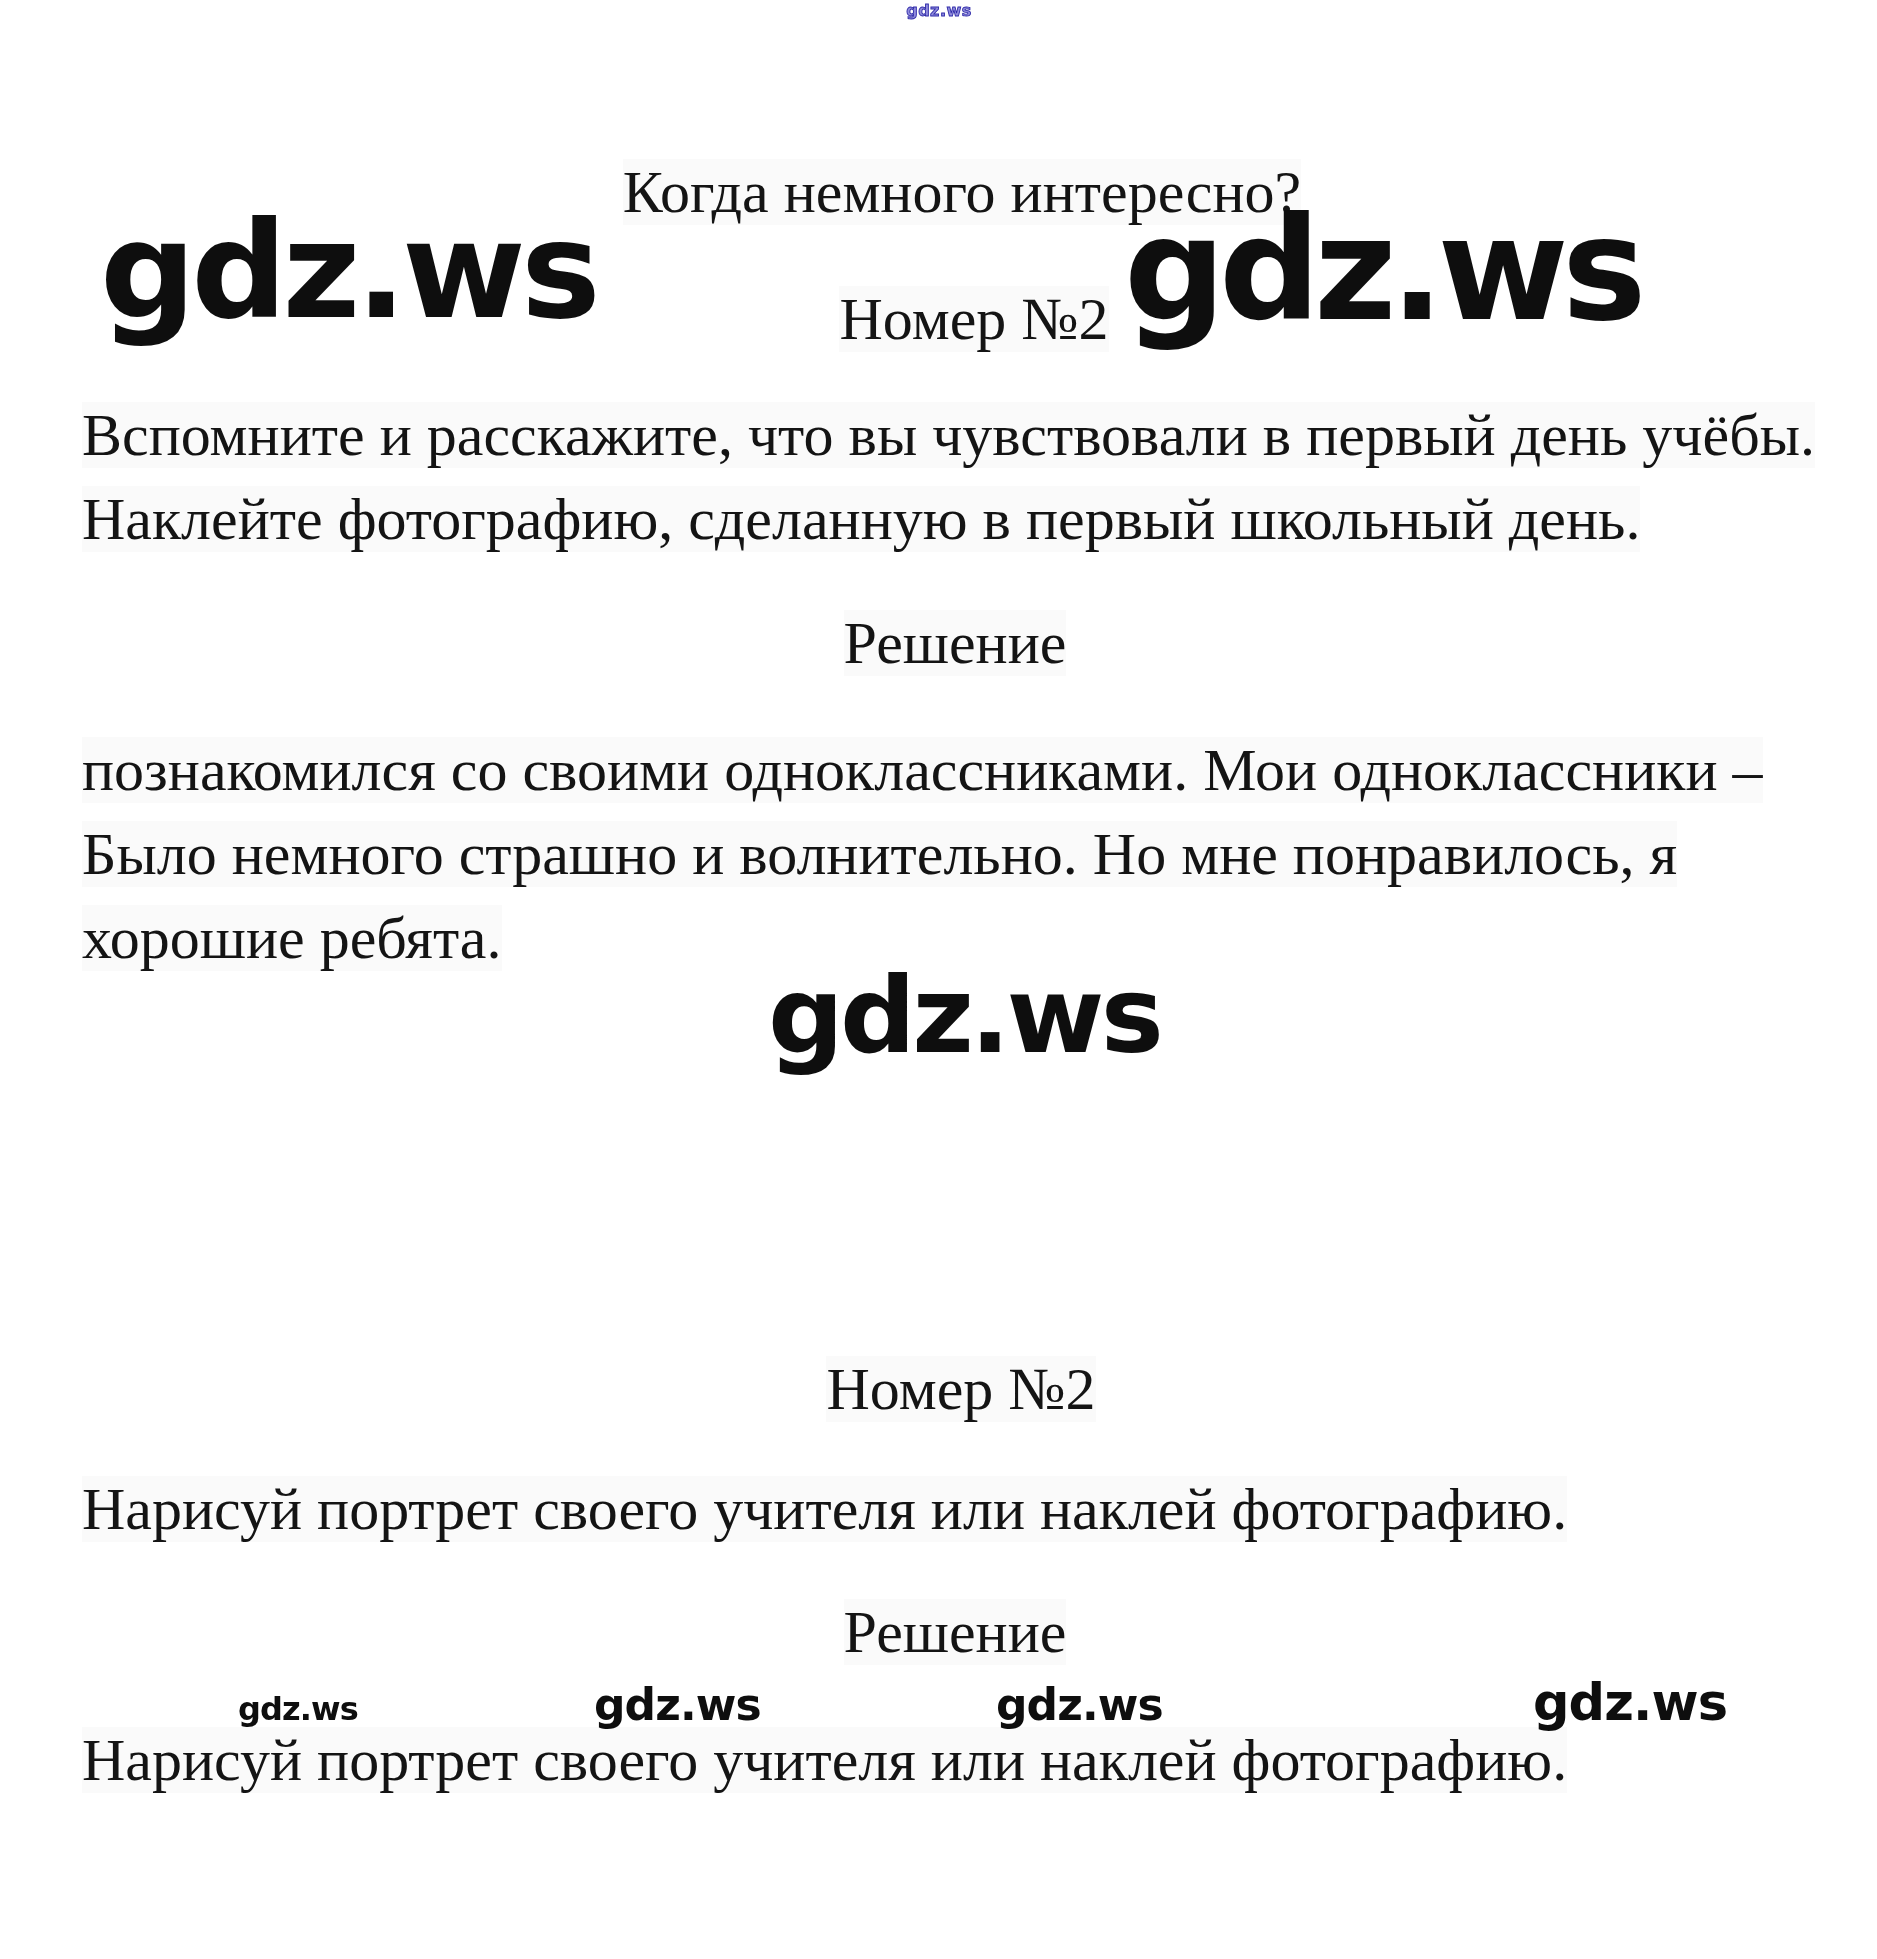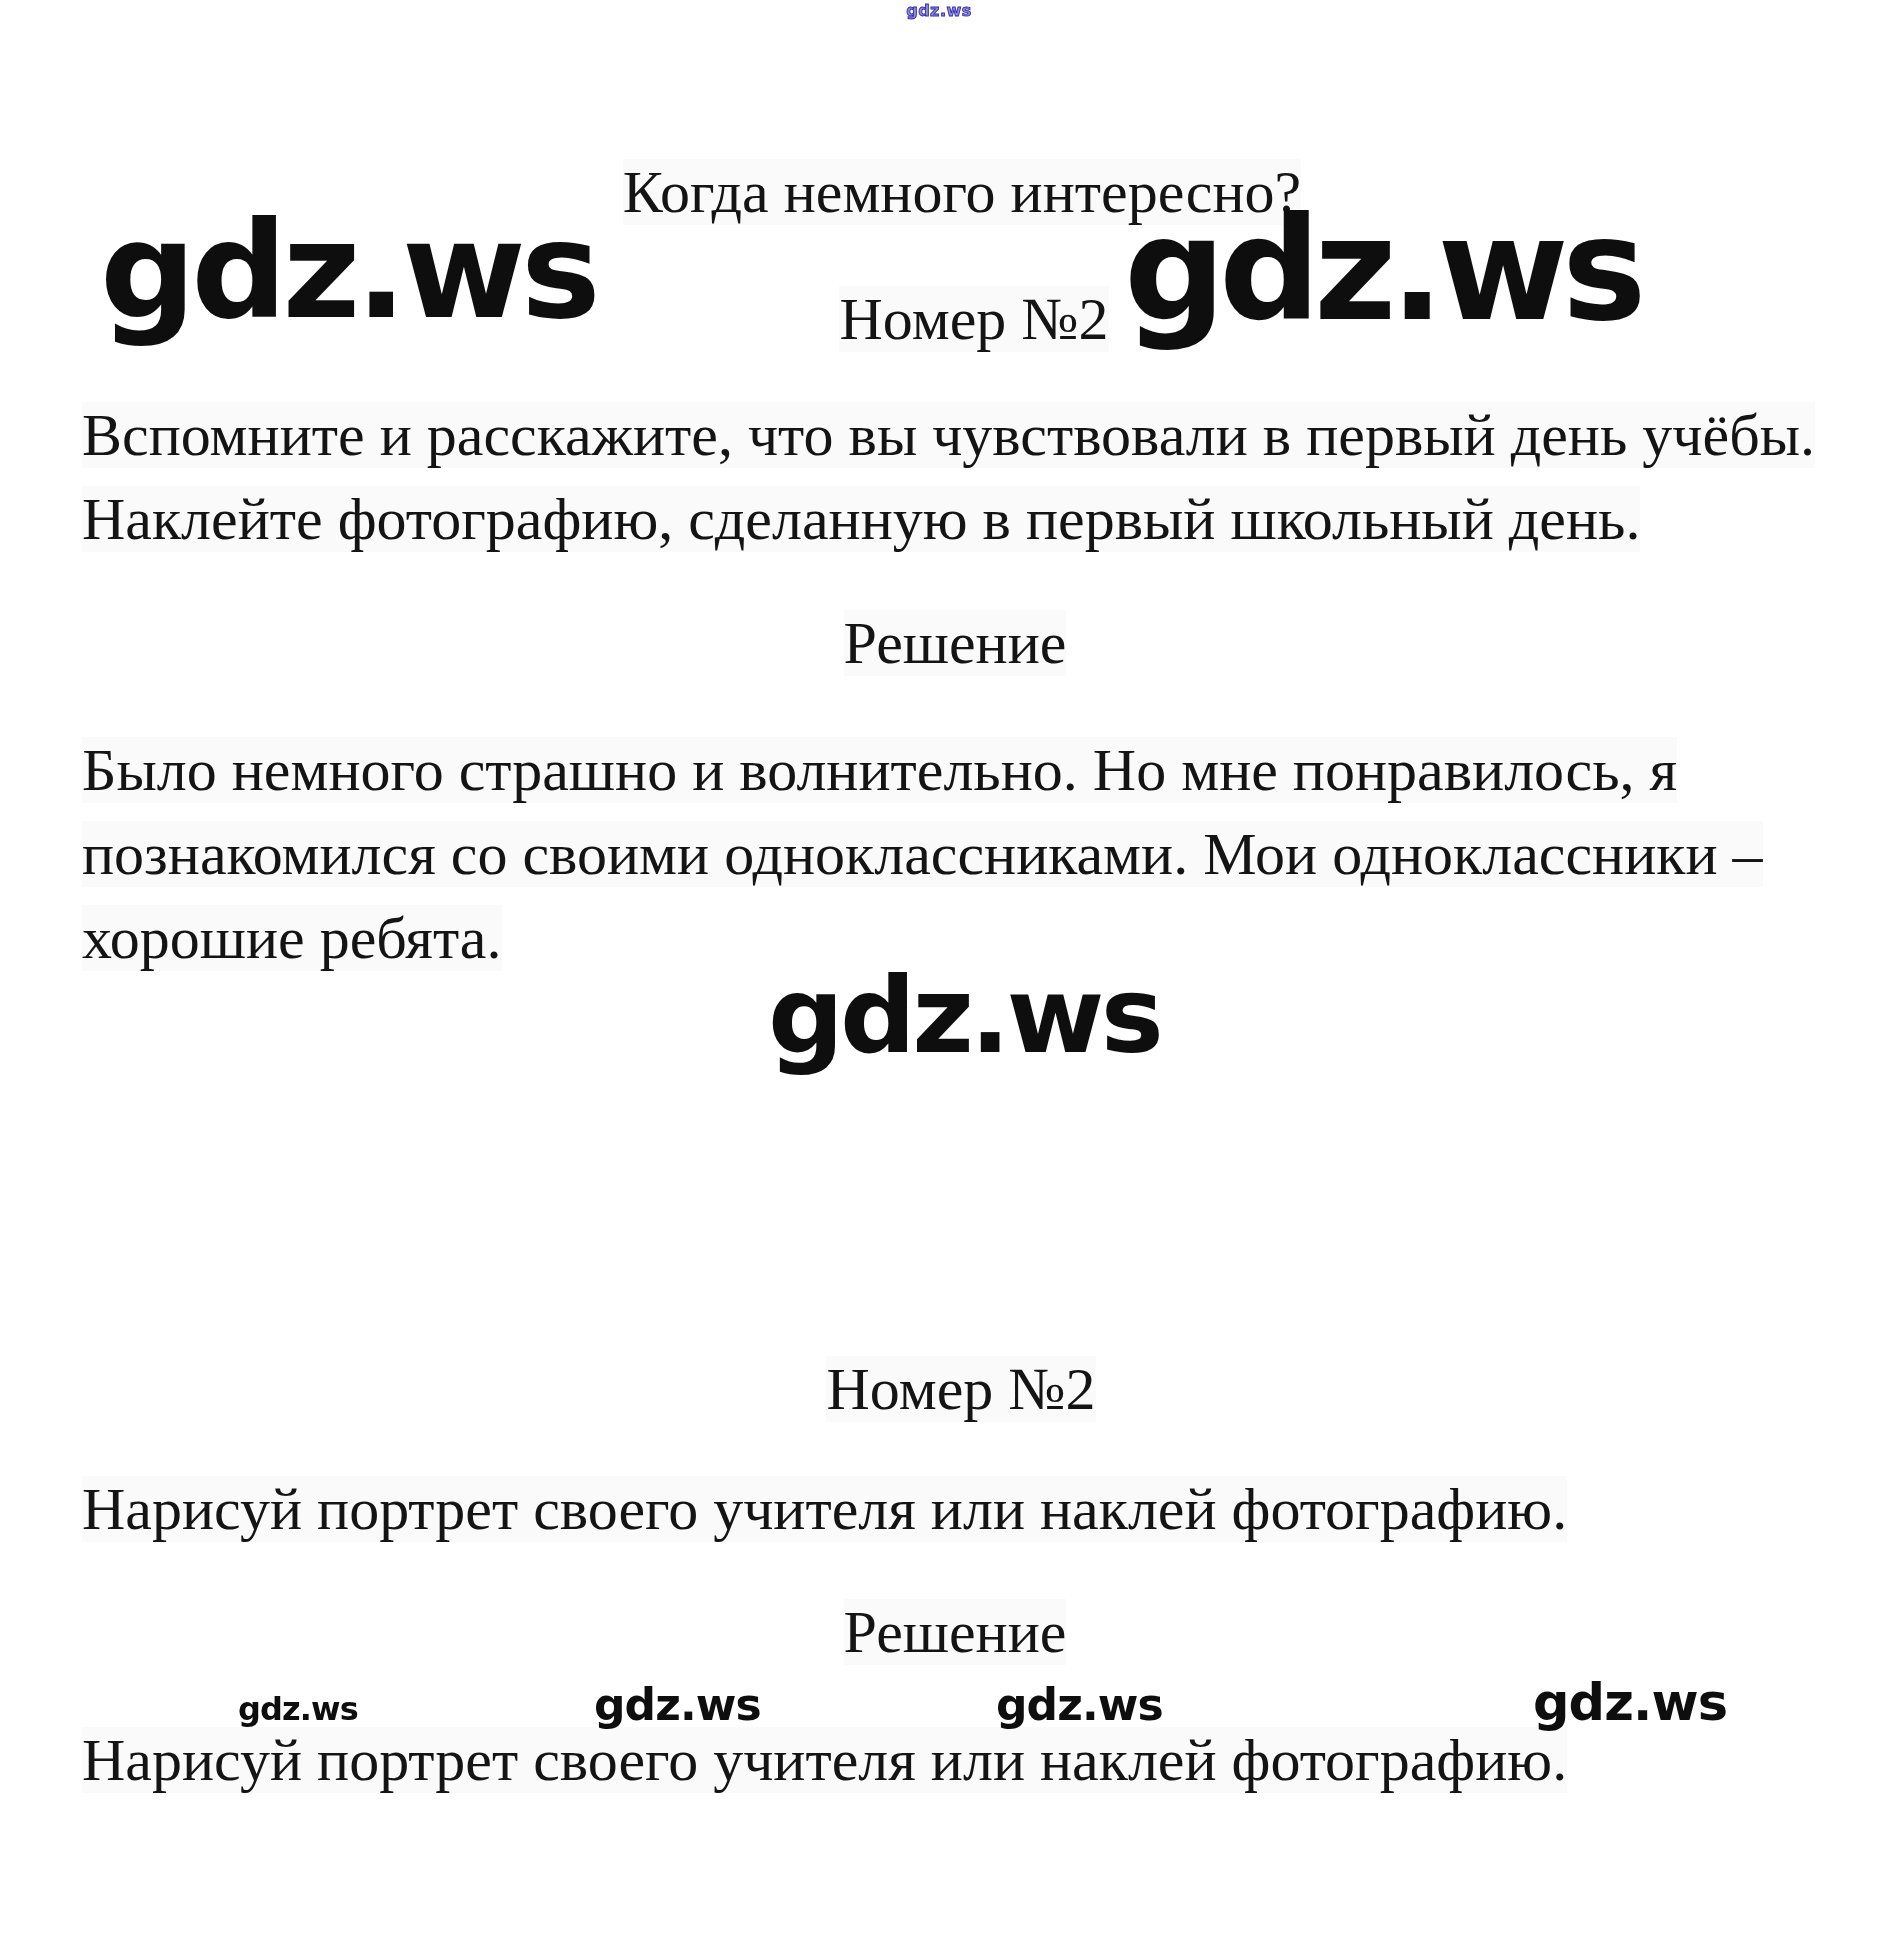--- a/index.html
+++ b/index.html
@@ -93,22 +93,22 @@
   <div class="logo logo-right">gdz.ws</div>
 
   <div class="para task1">
     <div class="serif-line"><span>Вспомните и расскажите, что вы чувствовали в первый день учёбы.</span></div>
     <div class="serif-line"><span>Наклейте фотографию, сделанную в первый школьный день.</span></div>
   </div>
 
   <div class="serif-line center-line solution1-line"><span>Решение</span></div>
 
   <div class="para answer1">
+    <div class="serif-line"><span>познакомился со своими одноклассниками. Мои одноклассники –</span></div>
     <div class="serif-line"><span>Было немного страшно и волнительно. Но мне понравилось, я</span></div>
-    <div class="serif-line"><span>познакомился со своими одноклассниками. Мои одноклассники –</span></div>
     <div class="serif-line"><span>хорошие ребята.</span></div>
   </div>
 
   <div class="logo logo-center">gdz.ws</div>
 
   <div class="serif-line center-line number2-line"><span>Номер №2</span></div>
 
   <div class="para task2">
     <div class="serif-line"><span>Нарисуй портрет своего учителя или наклей фотографию.</span></div>
   </div>

